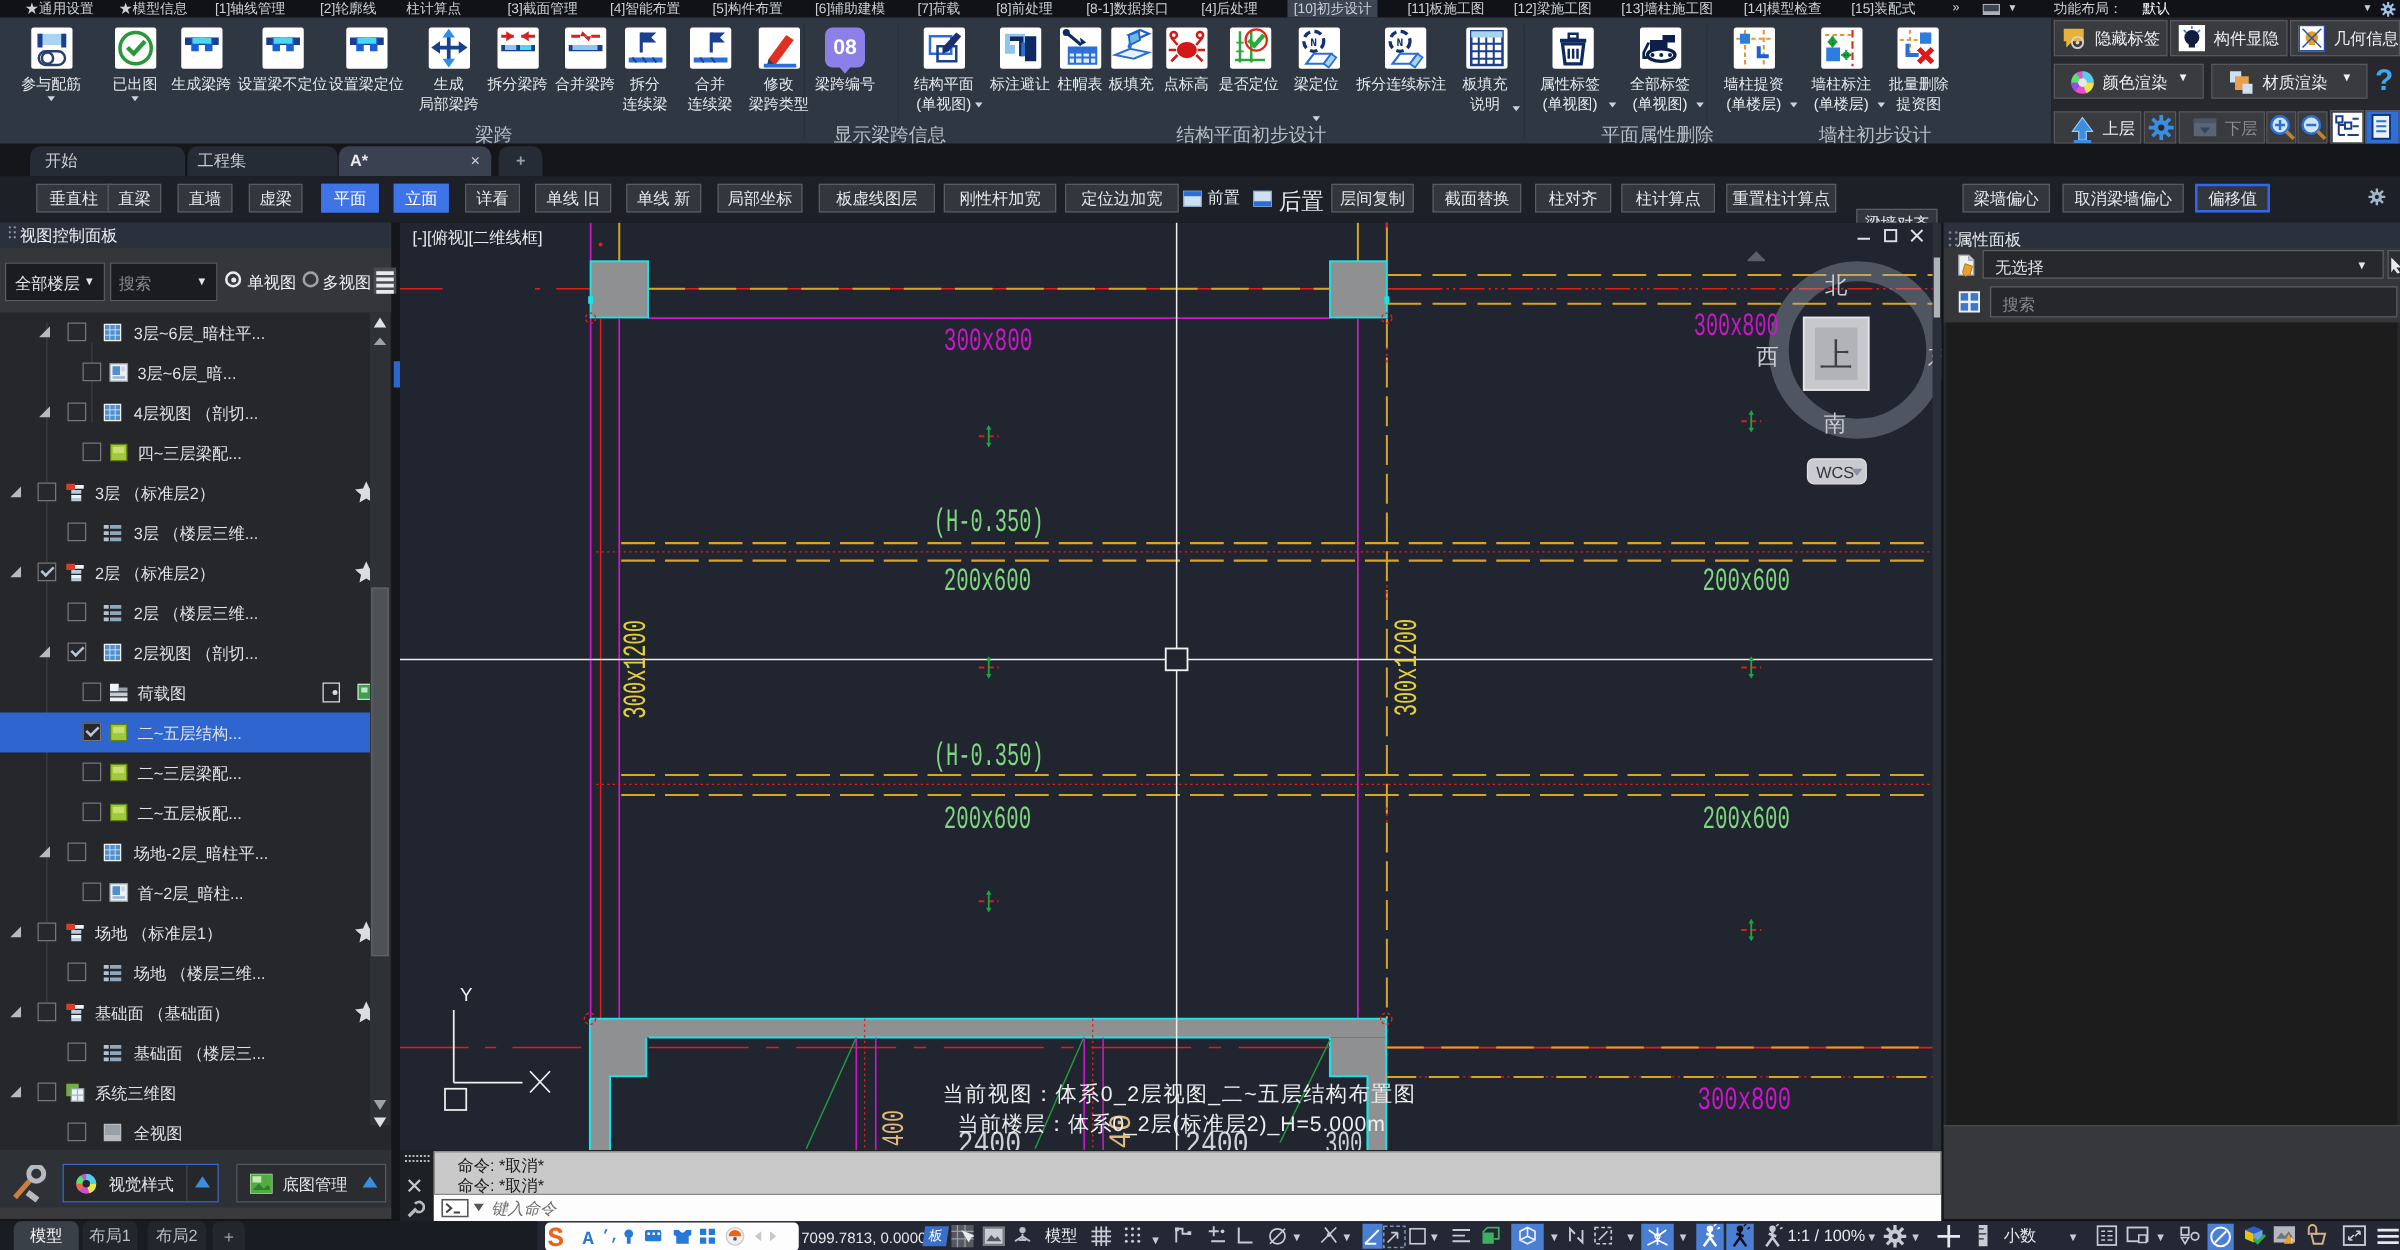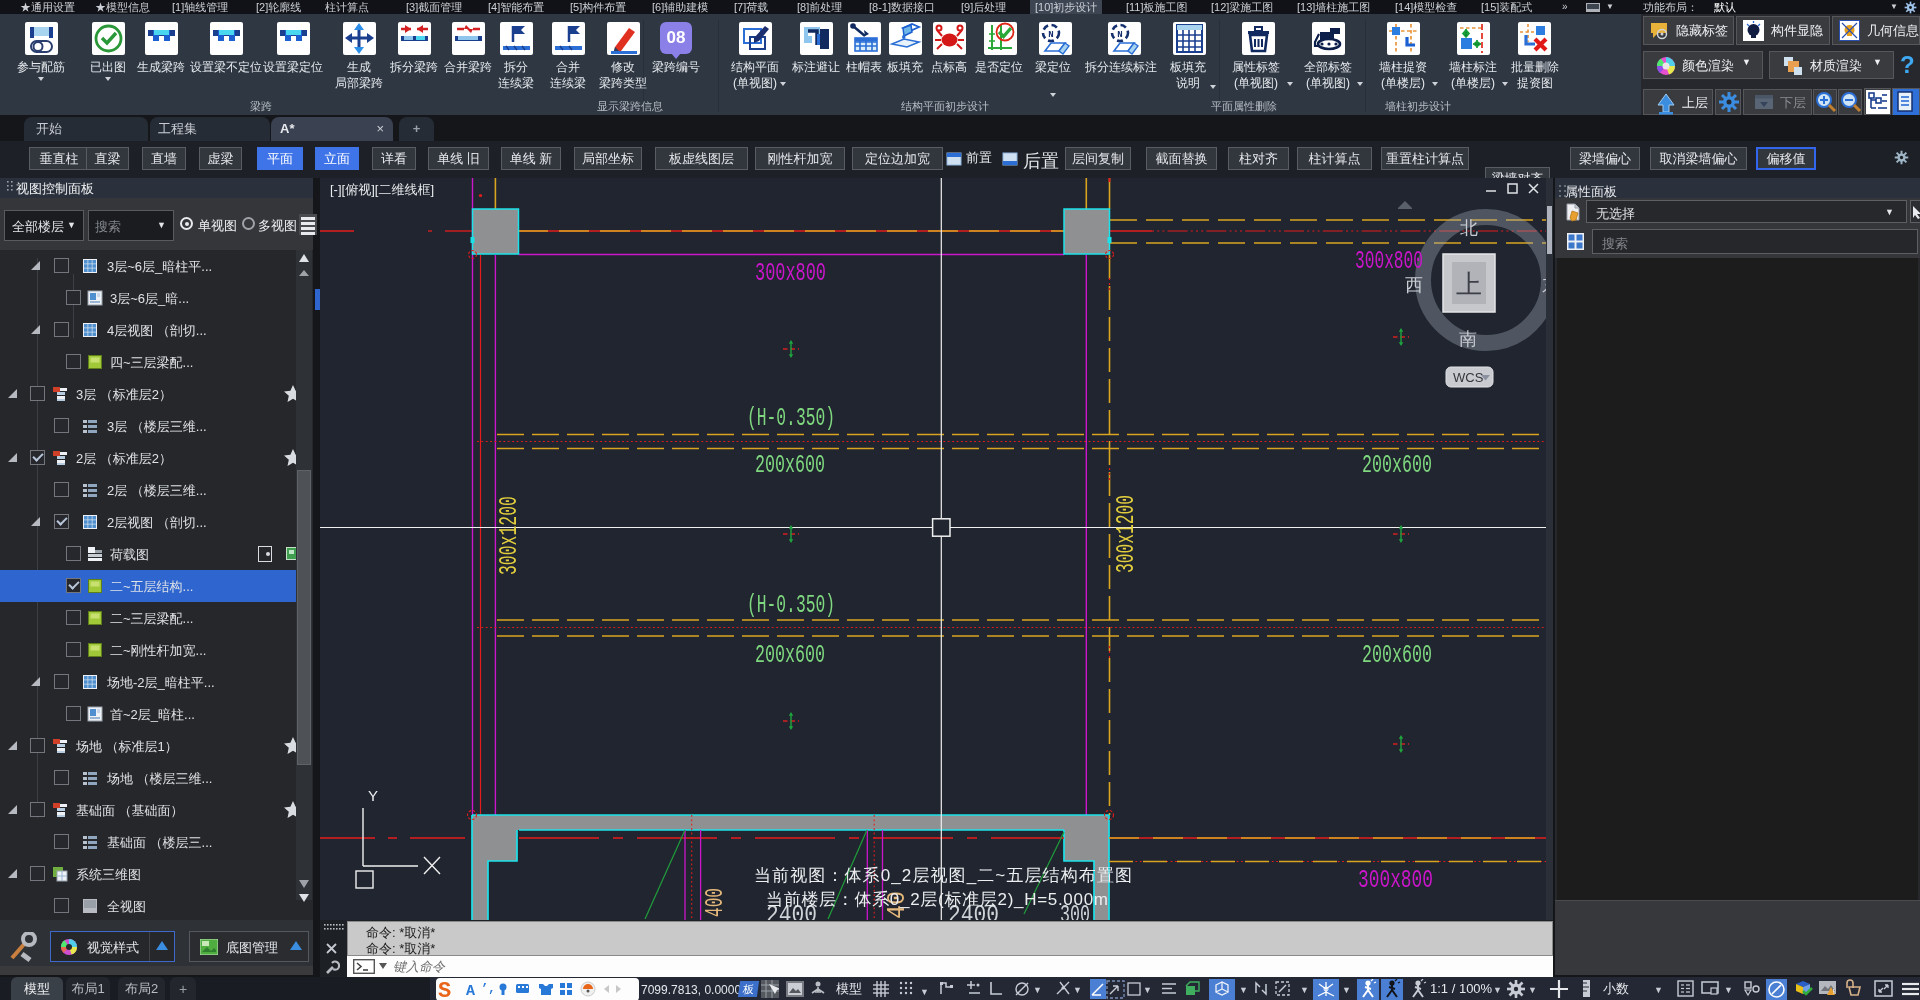--- a/index.html
+++ b/index.html
@@ -3,21 +3,21 @@
 <style>
 *{margin:0;padding:0;box-sizing:border-box}
 html,body{width:1920px;height:1000px;overflow:hidden;background:#14161a;font-family:"Liberation Sans",sans-serif;-webkit-font-smoothing:antialiased}
 .ab{position:absolute}
 #menubar{left:0;top:0;width:1920px;height:14px;background:#101217;color:#ccd0d6;font-size:11px}
 #menubar span{position:absolute;top:0;line-height:14px;white-space:nowrap}
 #ribbon{left:0;top:14px;width:1641px;height:101px;background:#2e3742}
 .rsep{position:absolute;top:6px;width:1px;height:92px;background:#27303a}
 .ric{position:absolute;top:8px;width:33px;height:33px;background:#fff;border-radius:2px;overflow:hidden}
 .rlb{position:absolute;top:45px;font-size:12px;color:#e6e9ed;text-align:center;white-space:nowrap;line-height:16px}
-.glb{position:absolute;top:85px;font-size:11px;color:#b9bec6;text-align:left;white-space:nowrap}
+.glb{position:absolute;top:85px;font-size:15px;color:#b9bec6;text-align:right;white-space:nowrap}
 .dar{position:absolute;width:0;height:0;border-left:3px solid transparent;border-right:3px solid transparent;border-top:4px solid #cfd3d9}
 #rright{position:absolute;left:1641px;top:14px;width:279px;height:101px;background:#26282d}
 .rbtn{position:absolute;background:#3a3b3f;border:1px solid #56575b;color:#eef0f3;font-size:13px;white-space:nowrap}
 #tabrow{left:0;top:115px;width:1920px;height:26px;background:#14161a}
 .dtab{position:absolute;top:2px;height:24px;background:#262c36;border-radius:8px 8px 0 0;color:#c8ccd2;font-size:13px;line-height:24px}
 #toolbar{left:0;top:141px;width:1920px;height:37px;background:#1d2127}
 .tbtn{position:absolute;top:6px;height:23px;background:#32363d;border:1px solid #595c62;color:#e6e8ec;font-size:13px;line-height:21px;text-align:center}
 #lpanel{left:0;top:178px;width:313px;height:797px;background:#26272b}
 #rpanel{left:1555px;top:178px;width:365px;height:797px;background:#26282c}
 #statusbar{left:0;top:977px;width:1920px;height:23px;background:#232834}
@@ -37,21 +37,21 @@
 <span style="left:172px">[1]轴线管理</span>
 <span style="left:256px">[2]轮廓线</span>
 <span style="left:325px">柱计算点</span>
 <span style="left:406px">[3]截面管理</span>
 <span style="left:488px">[4]智能布置</span>
 <span style="left:570px">[5]构件布置</span>
 <span style="left:652px">[6]辅助建模</span>
 <span style="left:734px">[7]荷载</span>
 <span style="left:797px">[8]前处理</span>
 <span style="left:869px">[8-1]数据接口</span>
-<span style="left:961px">[9]后处理</span>
+<span style="left:961px">[4]后处理</span>
 <span style="left:1126px">[11]板施工图</span>
 <span style="left:1211px">[12]梁施工图</span>
 <span style="left:1297px">[13]墙柱施工图</span>
 <span style="left:1395px">[14]模型检查</span>
 <span style="left:1481px">[15]装配式</span>
 <span style="left:1030px;background:#3d4553;padding:0 5px">[10]初步设计</span>
 <span style="left:1562px;font-size:10px">»</span>
     <svg class="ab" style="left:1586px;top:3px" width="14" height="9">
       <rect width="14" height="9" fill="#aeb2b8"></rect>
       <rect x="1" y="1" width="12" height="5" fill="#3c4450"></rect>
@@ -709,21 +709,21 @@
             <rect x="3.5" y="3.5" width="9" height="5" fill="#c8e070"></rect>
           </svg></div>
 <div class="txt" style="left:110px">二~三层梁配...</div>
 </div>
 <div class="trow" style="top:384px;">
 <div class="cb" style="left:66px"></div>
 <div class="ti" style="left:87px"><svg width="16" height="16">
             <rect x="1.5" y="1.5" width="13" height="13" fill="#a0c838" stroke="#5f7f18"></rect>
             <rect x="3.5" y="3.5" width="9" height="5" fill="#c8e070"></rect>
           </svg></div>
-<div class="txt" style="left:110px">二~刚性杆加宽...</div>
+<div class="txt" style="left:110px">二~五层板配...</div>
 </div>
 <div class="trow" style="top:416px;">
 <svg class="tarr" style="left:31px;top:11px" width="10" height="10">
           <path d="M0 9L9 9L9 0z" fill="#b6bac0"></path>
         </svg>
 <div class="cb" style="left:54px"></div>
 <div class="ti" style="left:82px"><svg width="16" height="16">
             <rect x="1" y="1" width="14" height="14" fill="#eef2f6"></rect>
             <g fill="#4f8fd0">
               <rect x="2" y="2" width="3.6" height="3.6"></rect>

